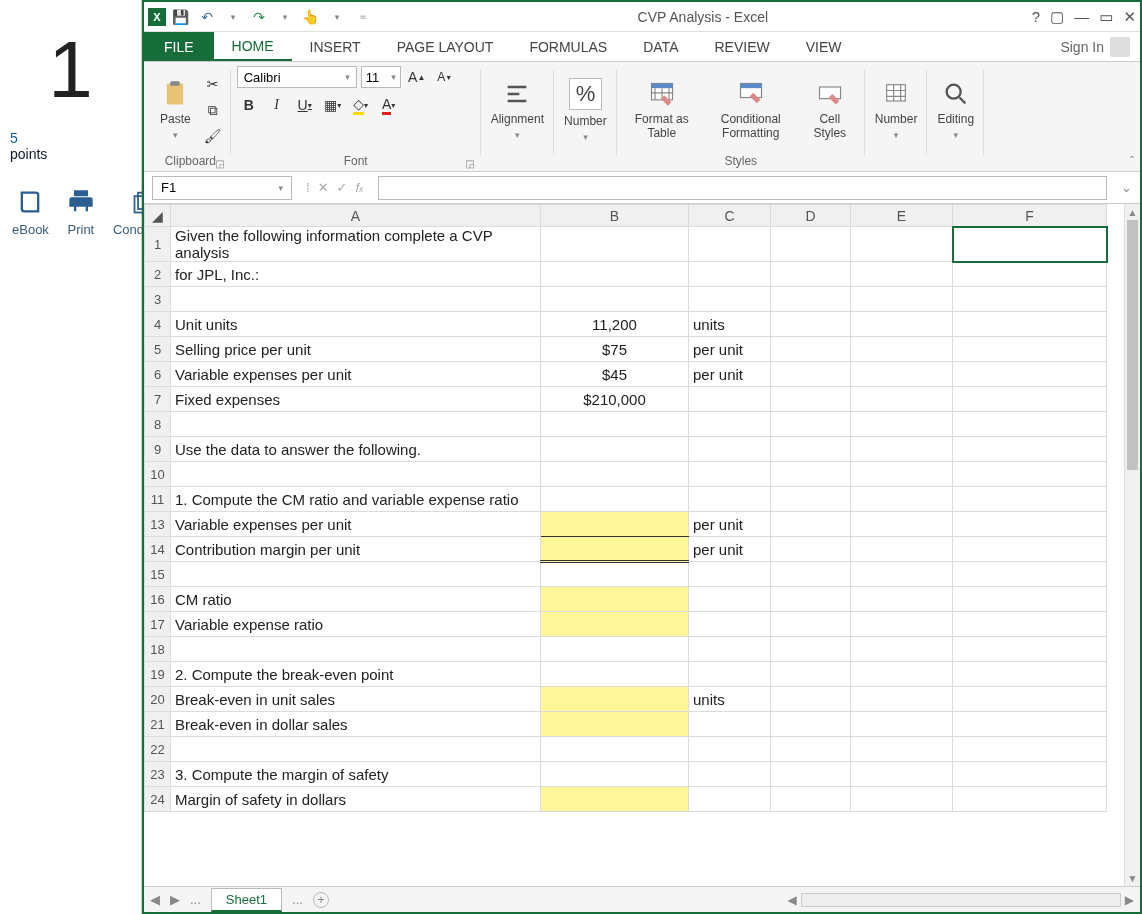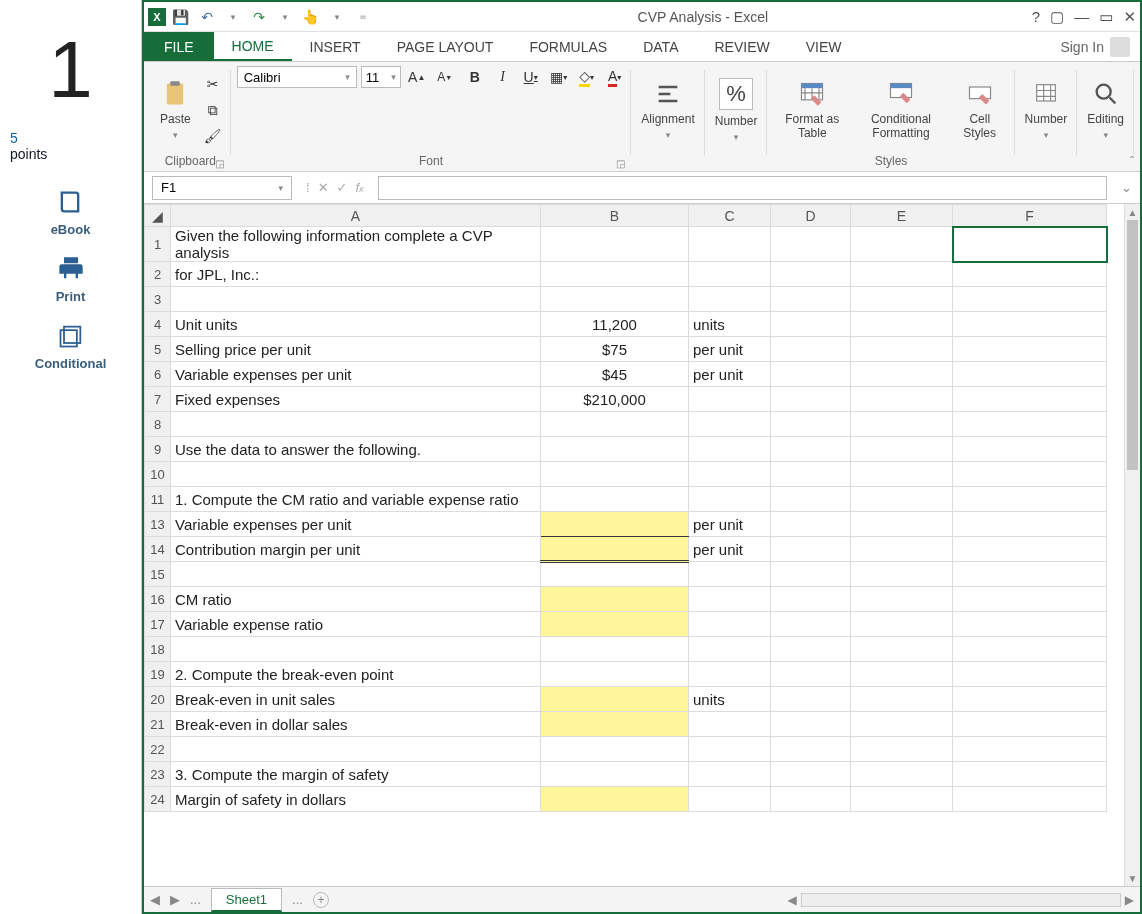--- a/index.html
+++ b/index.html
@@ -34,25 +34,24 @@
     margin-top: 20px;
   }
   .lp-points-label {
     color: #0d5f9c;
     font-size: 14px;
     padding: 10px 0 16px 10px;
     align-self: flex-start;
   }
   .lp-buttons {
     display: flex;
-    flex-direction: column;
+    flex-direction: row;
     gap: 18px;
     padding: 10px 12px;
     align-items: center;
-    font-weight: bold;
   }
   .lp-btn {
     display: flex;
     flex-direction: column;
     align-items: center;
     gap: 6px;
     cursor: pointer;
     color: #3a5d7a;
     font-size: 13px;
   }
@@ -519,21 +518,21 @@
           <div class="fmtbtn">⧉</div>
           <div class="fmtbtn">🖌</div>
         </div>
       </div>
       <div class="rgroup-label">
         <span>Clipboard</span><span class="launcher">◲</span>
       </div>
     </div>
 
     <div class="rgroup" style="min-width:250px">
-      <div class="rgroup-body" style="flex-direction:row;align-items:flex-start;">
+      <div class="rgroup-body" style="flex-direction:column;align-items:flex-start;">
         <div style="display:flex;gap:4px;align-items:center">
           <div class="font-name">
             <span>Calibri</span>
               <span style="font-size:9px;color:#888">▾</span>
           </div>
           <div class="font-size">
             <span>11</span>
               <span style="font-size:9px;color:#888">▾</span>
           </div>
           <div class="fmtbtn" style="font-size:14px">A<sup style="font-size:8px">▲</sup></div>

